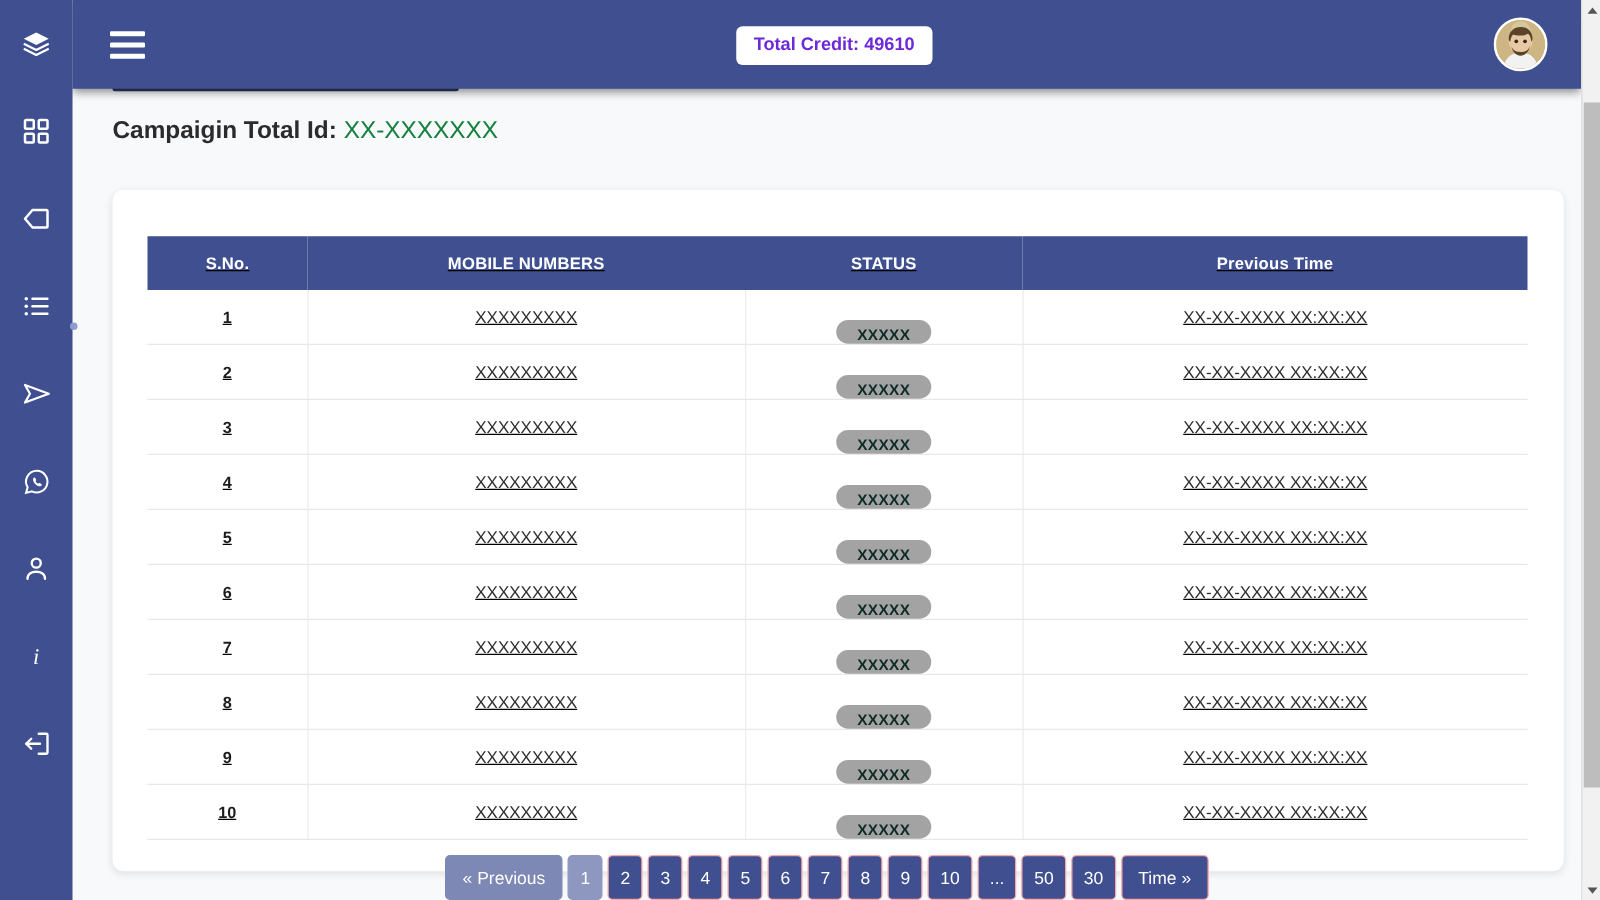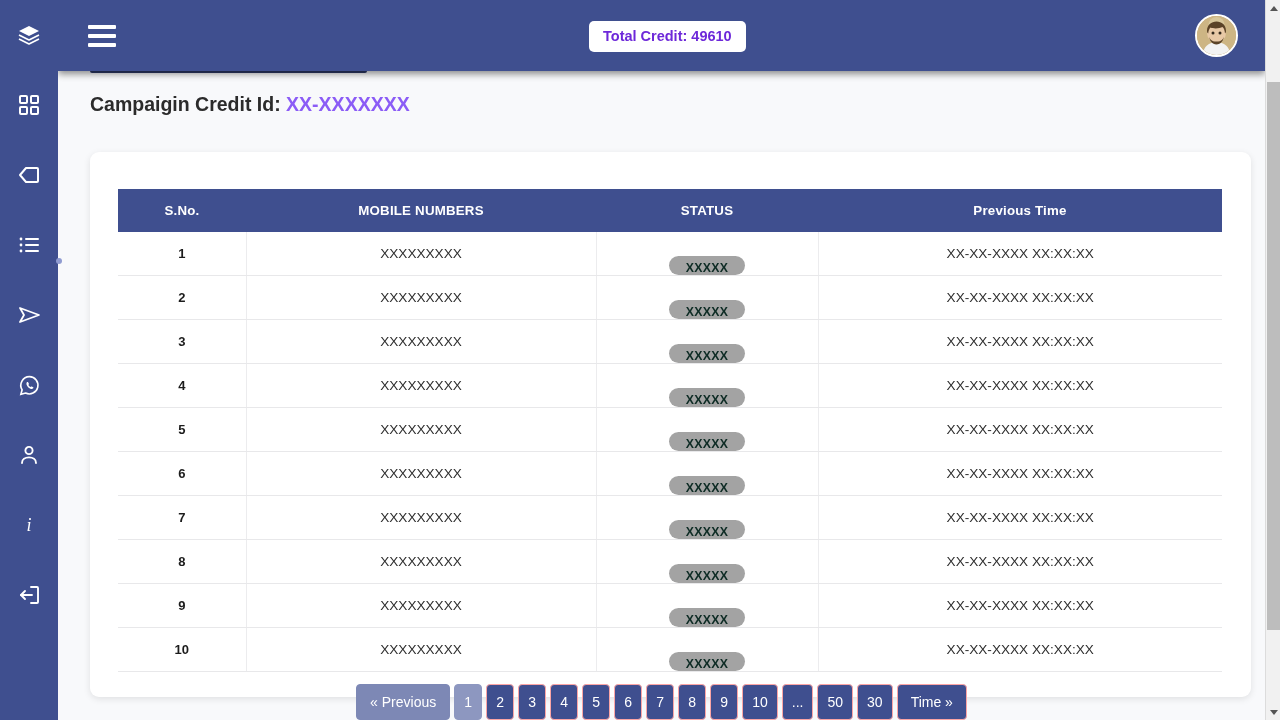--- a/index.html
+++ b/index.html
@@ -63,32 +63,33 @@
 
   
   #content {
     position: absolute; left: 58px; top: 71px; width: 1207px; height: 649px;
     background: #f8f9fb; overflow: hidden;
   }
   #page-title {
     position: absolute; left: 32px; top: 22px;
     font-size: 19.5px; color: #2b2b2b; white-space: nowrap;
   }
-  #page-title b { font-weight: bold; color: #8b5cf6; }
+  #page-title b { font-weight: normal; color: #15803d; }
 
   #card {
     position: absolute; left: 32px; top: 81px; width: 1161px; height: 545px;
     background: #ffffff; border-radius: 9px;
     box-shadow: 0 2px 7px rgba(0,0,0,.10);
   }
 
   table#grid {
     position: absolute; left: 28px; top: 37px;
     width: 1104px; border-collapse: collapse;
     table-layout: fixed;
+    text-decoration: underline;
   }
   table#grid thead th {
     background: #3f4f8f; color: #ffffff;
     font-size: 13.3px; font-weight: bold;
     height: 43px; text-align: center; letter-spacing: .2px;
   }
   table#grid tbody td {
     height: 43.6px; text-align: center;
     font-size: 13.6px; color: #2f2f2f;
     border-bottom: 1px solid #e8e8ea;
@@ -223,21 +224,21 @@
         </svg>
       </span>
     </div>
   </nav>
 
   <div id="hidden-tab"></div>
 
   <main id="content">
 
     <h1 id="page-title">
-      <span>Campaigin Credit Id:</span>
+      <span>Campaigin Total Id:</span>
       <b>XX-XXXXXXX</b>
     </h1>
 
     <section id="card">
       <table id="grid">
         <colgroup>
           <col class="c1">
             <col class="c2">
             <col class="c3">
             <col class="c4">

